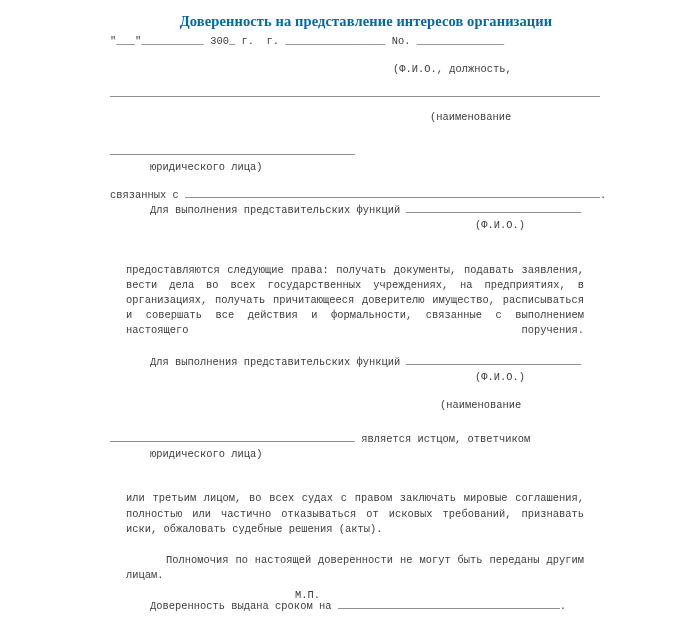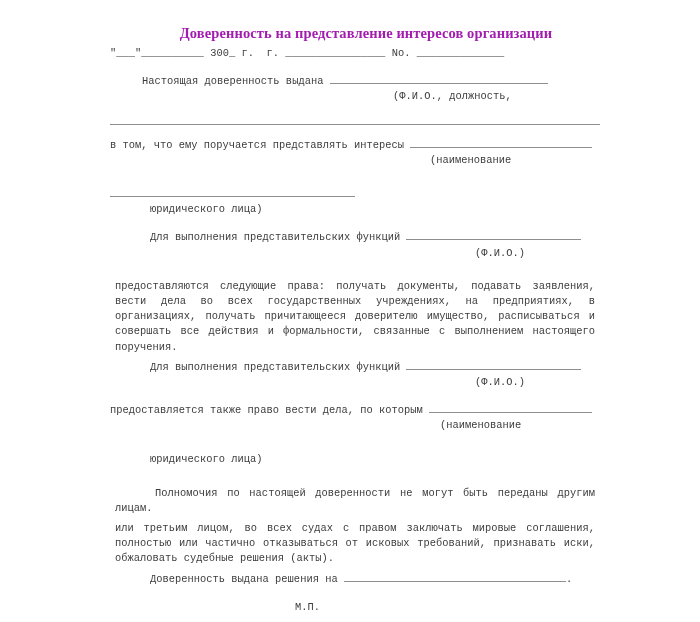--- a/index.html
+++ b/index.html
@@ -25,22 +25,22 @@
     padding: 0;
   }
 
   
   .doc-title {
     font-family: "Liberation Serif", "DejaVu Serif", serif;
     font-weight: bold;
     font-size: 14.5px;
     line-height: 1;
     text-align: center;
-    color: #a21caf;
-    margin: 18px;
+    color: #0369a1;
+    margin: 6px;
     padding: 8px 28px 0 60px;
     letter-spacing: 0.1px;
   }
 
   
   .body-block {
     position: absolute;
     left: 110px;
     top: 28px;
     width: 490px;
@@ -49,21 +49,21 @@
     letter-spacing: 0.02px;
   }
 
   .line {
     white-space: pre;
     margin: 0;
     height: 15.2px;
   }
 
   .para {
-    margin: 5px;
+    margin: 16px;
     text-align: justify;
     text-justify: inter-word;
     white-space: pre-wrap;
   }
   .para.just-force {
     text-align-last: justify;
   }
   .gap-md { height: 13px; }
   .gap-lg { height: 19px; }
 
@@ -107,74 +107,73 @@
 <div class="page">
 
   <h1 class="doc-title">Доверенность на представление интересов организации</h1>
 
   <div class="body-block">
 
     <div class="line"><span>"</span><span>___</span><span>"</span><span>__________</span> <span>300</span><span>_</span> <span>г.</span>  <span>г.</span> <span>________________</span> <span>No.</span> <span>______________</span></div>
 
     <div class="gap-md"></div>
 
-    <div class="line"><span class="indent1"></span><span>Настоящая доверенность выдана</span> <span class="rule" style="width:218px"></span></div>
 
     <div class="caption"><span style="display:inline-block;width:283px"></span><span>(Ф.И.О., должность,</span></div>
 
     <div class="gap-lg"></div>
 
     <div class="rule-full"></div>
 
 
     <div class="gap-md"></div>
 
-    <div class="line"><span>в том, что ему поручается представлять интересы</span> <span class="rule" style="width:182px"></span></div>
 
     <div class="caption"><span style="display:inline-block;width:320px"></span><span>(наименование</span></div>
 
     <div class="gap-lg"></div>
 
     <div class="line"><span class="rule" style="width:245px"></span> </div>
 
     <div class="caption"><span class="indent2"></span><span>юридического лица)</span></div>
 
     <div class="gap-md"></div>
 
+    <div class="line"><span>связанных с</span> <span class="rule" style="width:415px"></span><span>.</span></div>
 
     <div class="line"><span class="indent2"></span><span>Для выполнения представительских функций</span> <span class="rule" style="width:175px"></span></div>
 
     <div class="caption"><span style="display:inline-block;width:365px"></span><span>(Ф.И.О.)</span></div>
 
     <div class="gap-md"></div>
 
     <div class="para just-force">предоставляются следующие права: получать документы, подавать заявления, вести дела во всех государственных учреждениях, на предприятиях, в организациях, получать причитающееся доверителю имущество, расписываться и совершать все действия и формальности, связанные с выполнением настоящего поручения.</div>
 
     <div class="line"><span class="indent2"></span><span>Для выполнения представительских функций</span> <span class="rule" style="width:175px"></span></div>
 
     <div class="caption"><span style="display:inline-block;width:365px"></span><span>(Ф.И.О.)</span></div>
 
     <div class="gap-md"></div>
 
-    <div class="line"><span>предоставляется также право вести дела, по которым</span> <span class="rule" style="width:163px"></span></div>
 
     <div class="caption"><span style="display:inline-block;width:330px"></span><span>(наименование</span></div>
 
     <div class="gap-lg"></div>
 
+    <div class="line"><span class="rule" style="width:245px"></span> <span>является истцом, ответчиком</span></div>
 
     <div class="caption"><span class="indent2"></span><span>юридического лица)</span></div>
 
     <div class="gap-md"></div>
 
+    <div class="para">или третьим лицом, во всех судах с правом заключать мировые соглашения, полностью или частично отказываться от исковых требований, признавать иски, обжаловать судебные решения (акты).</div>
+
     <div class="para" style="text-indent:40px">Полномочия по настоящей доверенности не могут быть переданы другим лицам.</div>
 
-    <div class="para">или третьим лицом, во всех судах с правом заключать мировые соглашения, полностью или частично отказываться от исковых требований, признавать иски, обжаловать судебные решения (акты).</div>
-
-    <div class="line"><span class="indent2"></span><span>Доверенность выдана решения на</span> <span class="rule" style="width:222px"></span><span>.</span></div>
+    <div class="line"><span class="indent2"></span><span>Доверенность выдана сроком на</span> <span class="rule" style="width:222px"></span><span>.</span></div>
 
   </div>
 
   <div class="sig-block" style="top:563px">
 
 
     <div class="gap-lg"></div>
 
     <div class="caption"><span style="display:inline-block;width:185px"></span><span>М.П.</span></div>
   </div>

